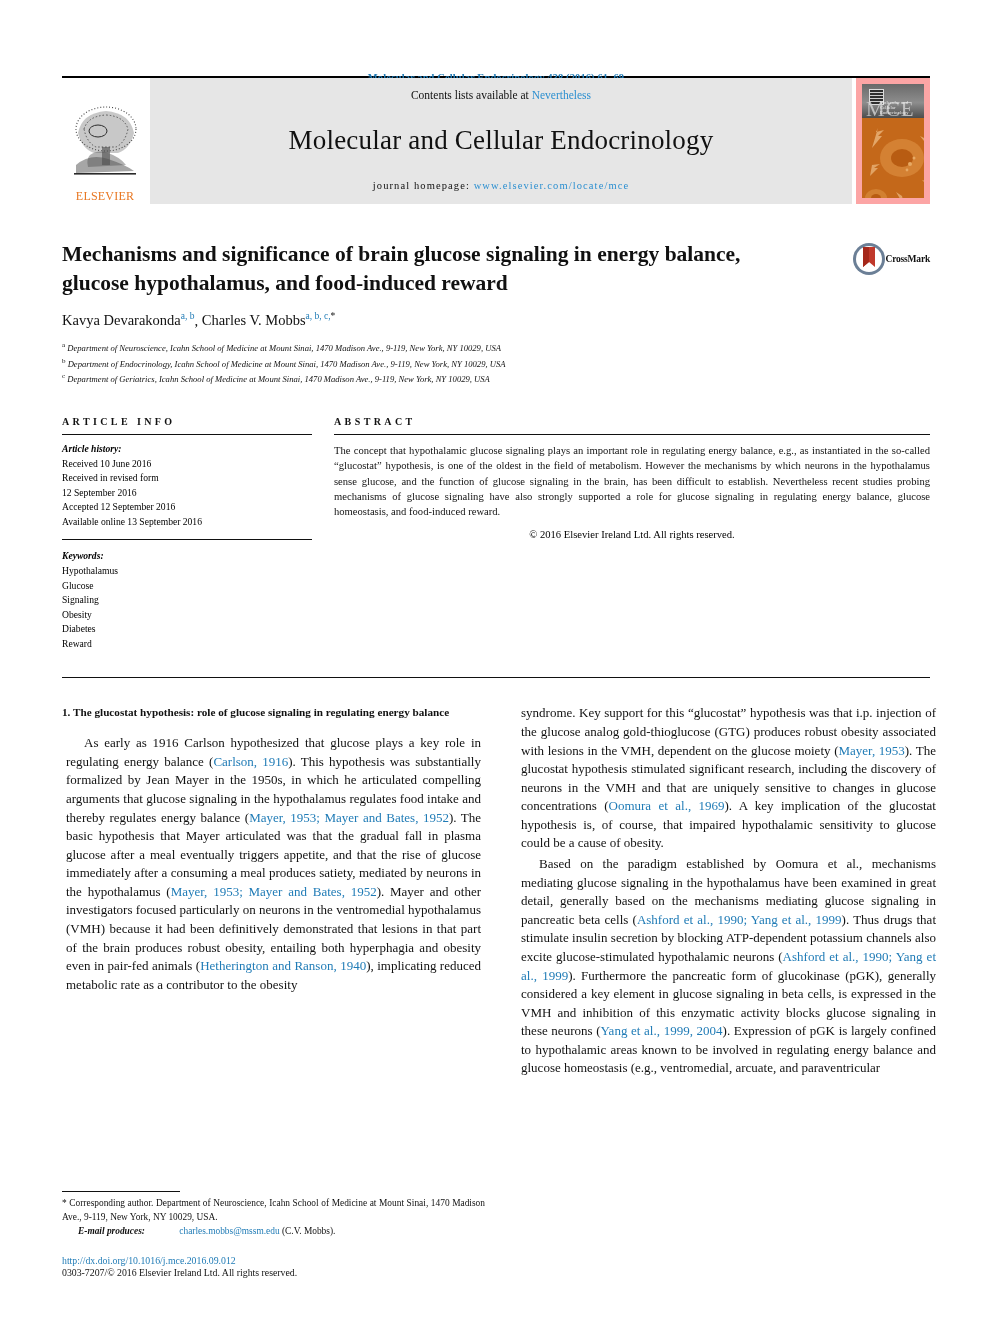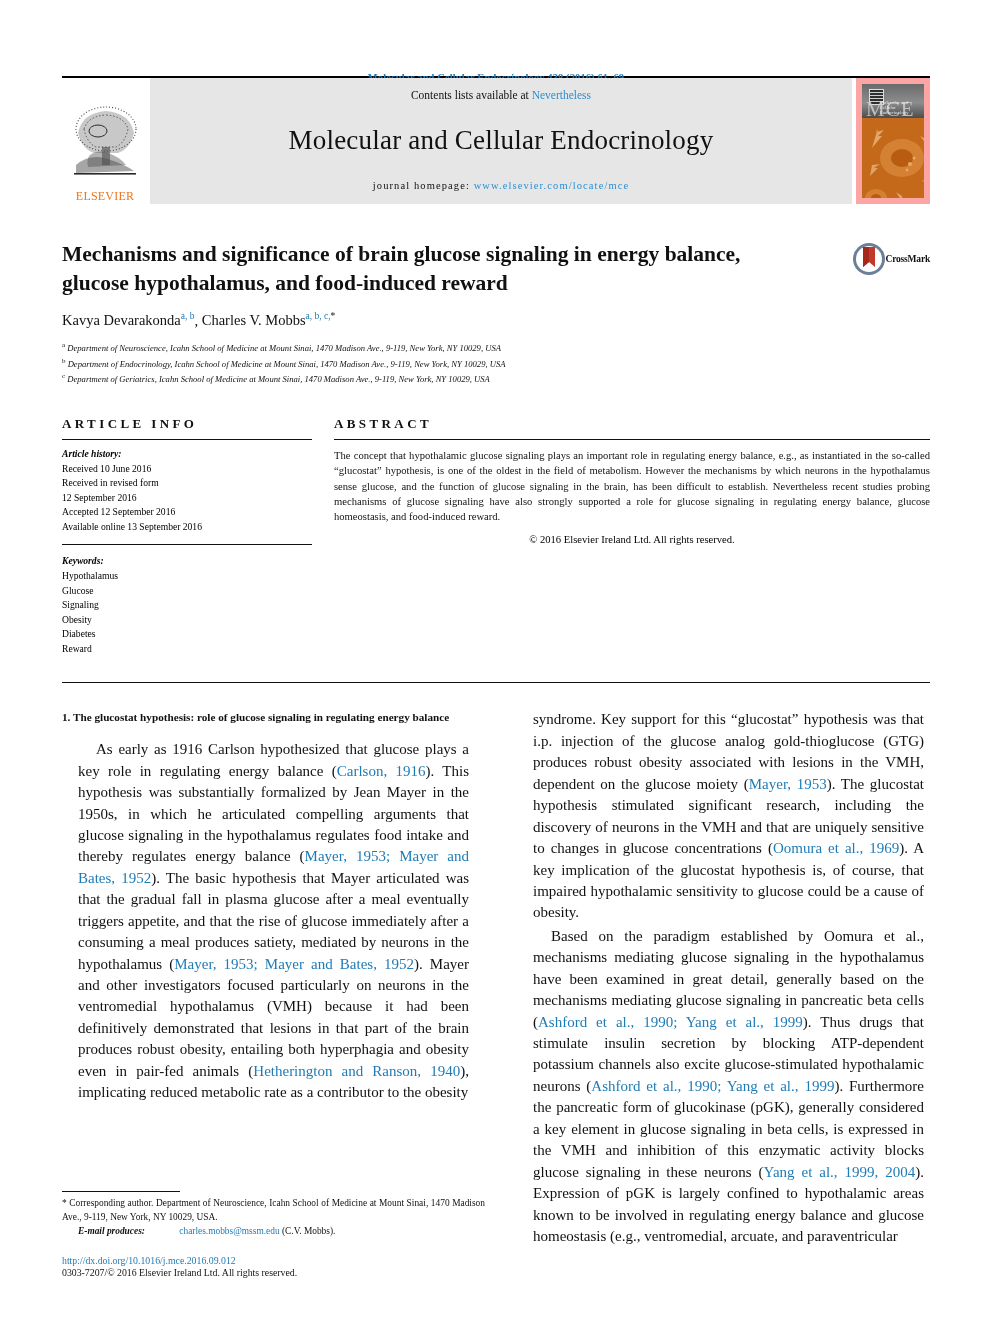--- a/index.html
+++ b/index.html
@@ -139,21 +139,21 @@
 
   
   .info-abstract {
     margin-top: 30px;
     display: flex;
     gap: 22px;
   }
   .col-info { width: 250px; flex: 0 0 250px; }
   .col-abstract { flex: 1 1 auto; }
   .sec-label {
-    font-size: 13px;
+    font-size: 10px;
     font-weight: bold;
     letter-spacing: 3.4px;
     color: #111;
     font-family: "Liberation Serif", serif;
   }
   .rule { border-top: 1.6px solid #111; margin-top: 7px; }
   .rule-thin { border-top: 1px solid #111; margin-top: 10px; }
   .info-body { font-size: 9.6px; line-height: 1.52; margin-top: 7px; }
   .info-body .it { font-style: italic; font-weight: bold; }
   .kw { margin-top: 9px; }
@@ -181,26 +181,26 @@
   }
   .bcol { width: 423px; flex: 0 0 423px; position: relative; }
   .sec-head {
     font-size: 11.2px;
     font-weight: bold;
     line-height: 1.5;
     color: #111;
     margin-bottom: 13px;
   }
   .para {
-    font-size: 15px;
+    font-size: 13px;
     line-height: 1.43;
     text-align: justify;
     text-indent: 18px;
     color: #111;
-    margin: 0 16px 2px;
+    margin: 0 4px 2px;
   }
   .cite { color: #1f7bb6; }
 
   
   .footnote-area {
     position: absolute;
     left: 62px;
     bottom: 45px;
     width: 423px;
   }

